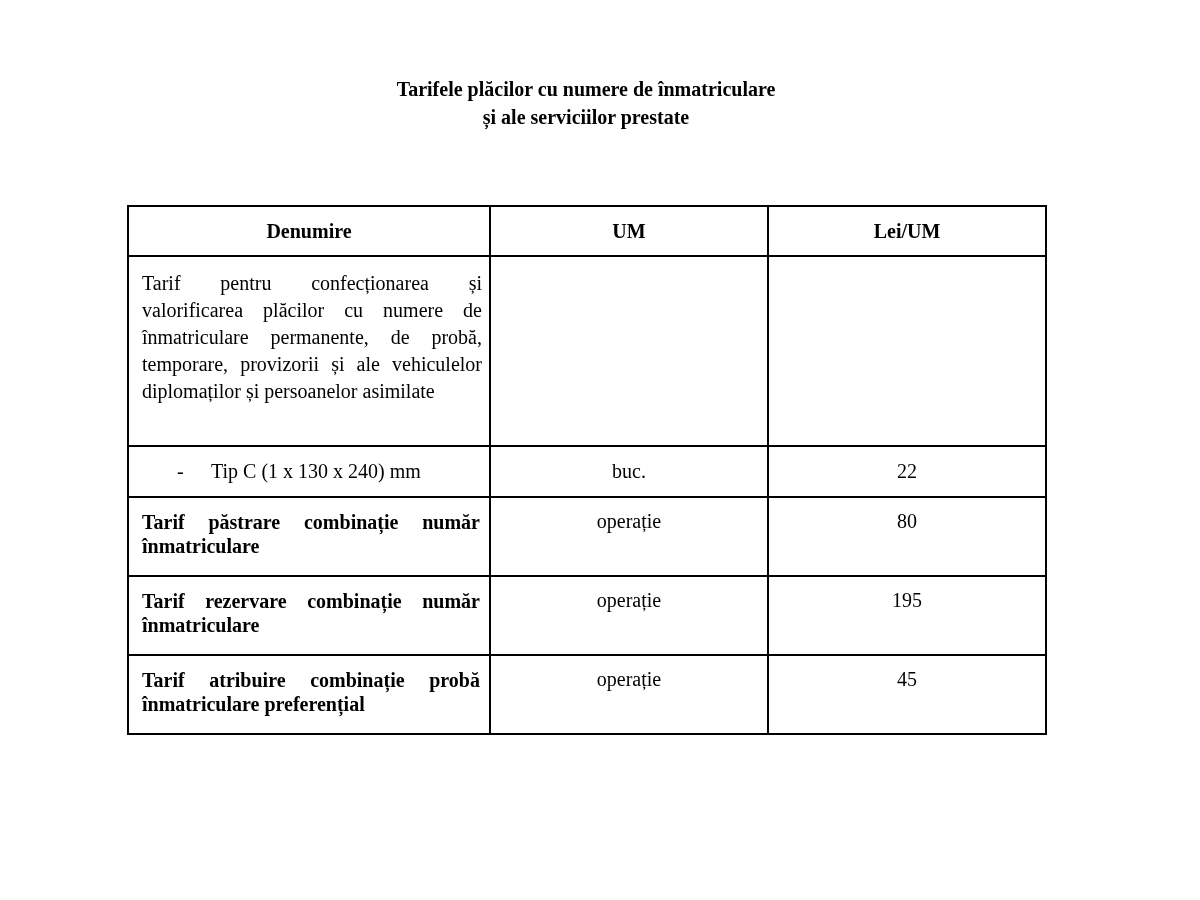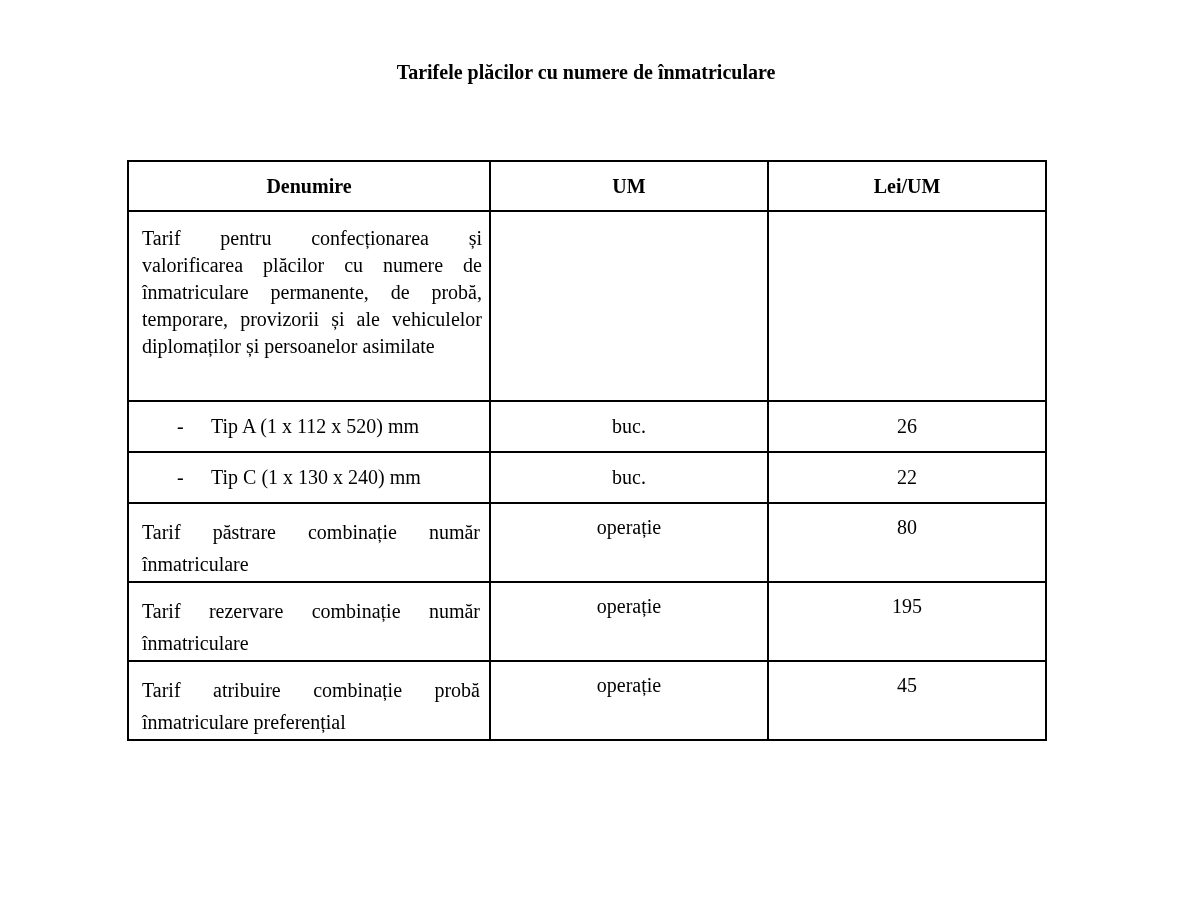--- a/index.html
+++ b/index.html
@@ -11,21 +11,21 @@
     overflow: hidden;
     font-family: "Liberation Serif", "DejaVu Serif", serif;
     color: #000000;
   }
   .page {
     position: relative;
     width: 1200px;
     height: 900px;
   }
   .title-block {
-    margin: 58px auto 0 127px;
+    margin: 75px auto 0 127px;
     width: 918px;
     text-align: center;
     font-weight: bold;
     font-size: 20px;
     line-height: 28px;
   }
   table.tariff {
     border-collapse: collapse;
     table-layout: fixed;
     margin: 74px 0 16px 127px;
@@ -65,55 +65,52 @@
     display: inline-block;
     margin-left: 48px;
     width: 34px;
   }
   
   tr.row-tall td { height: 79px; vertical-align: top; padding-top: 12px; }
   tr.row-tall td.cell-denumire {
     padding: 12px 9px 0 13px;
     text-align: justify;
     text-align-last: left;
-    line-height: 32px;
+    line-height: 24px;
+    font-weight: bold;
   }
 </style>
 </head>
 <body>
 
 <div class="page">
 
   <div class="title-block">
     <div>Tarifele plăcilor cu numere de înmatriculare</div>
+    <div>și ale serviciilor prestate</div>
   </div>
 
   <table class="tariff">
     <colgroup>
       <col class="c1">
         <col class="c2">
         <col class="c3">
     </colgroup>
     <thead>
       <tr>
         <th>Denumire</th>
         <th>UM</th>
         <th>Lei/UM</th>
       </tr>
     </thead>
     <tbody id="tariff-body">
         <tr class="row-desc">
           <td class="cell-denumire">Tarif pentru confecționarea și valorificarea plăcilor cu numere de înmatriculare permanente, de probă, temporare, provizorii și ale vehiculelor diplomaților și persoanelor asimilate</td>
           <td class="cell-um"></td>
           <td class="cell-lei"></td>
-        </tr>
-        <tr class="row-item">
-          <td class="cell-denumire"><span class="dash-marker">-</span><span>Tip A (1 x 112 x 520) mm</span></td>
-          <td class="cell-um">buc.</td>
-          <td class="cell-lei">26</td>
         </tr>
         <tr class="row-item">
           <td class="cell-denumire"><span class="dash-marker">-</span><span>Tip C (1 x 130 x 240) mm</span></td>
           <td class="cell-um">buc.</td>
           <td class="cell-lei">22</td>
         </tr>
         <tr class="row-tall">
           <td class="cell-denumire">Tarif păstrare combinație număr înmatriculare</td>
           <td class="cell-um">operație</td>
           <td class="cell-lei">80</td>

